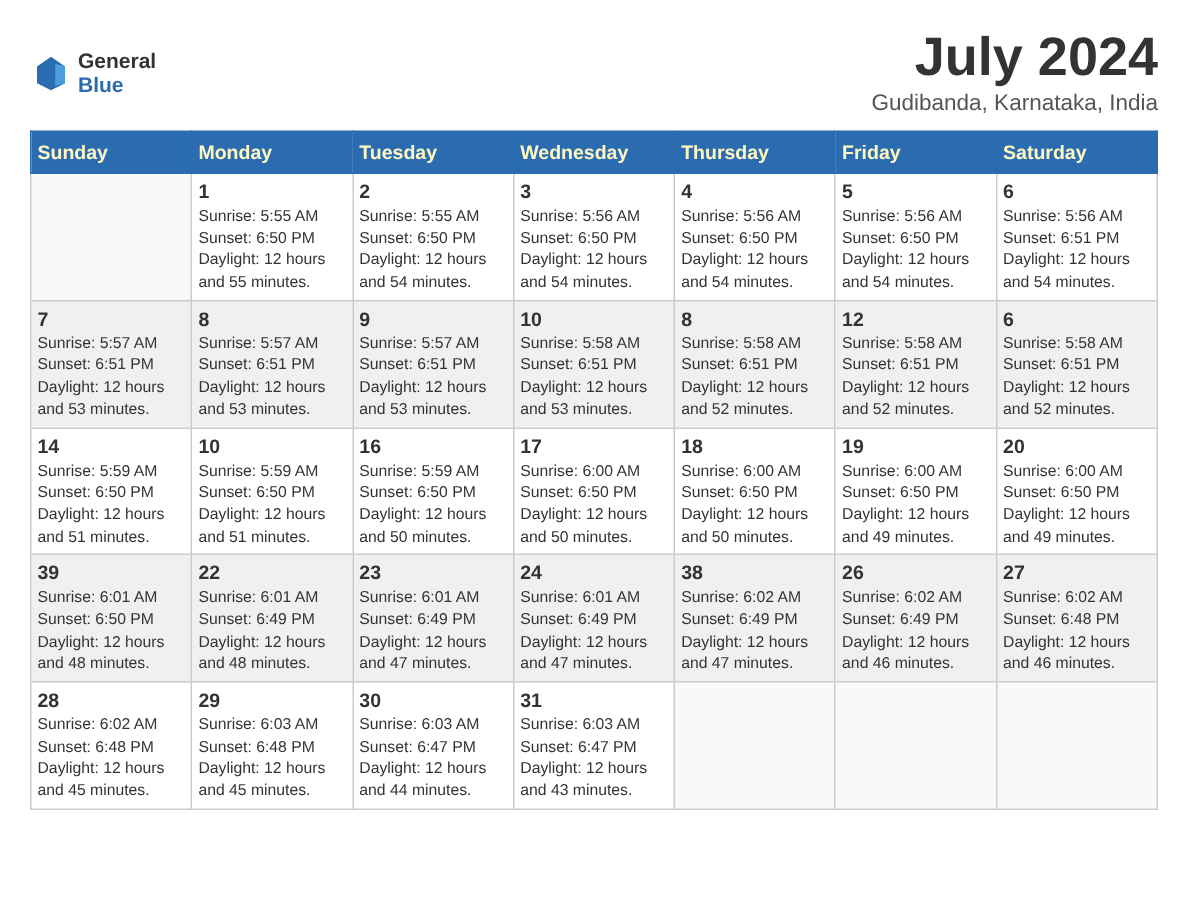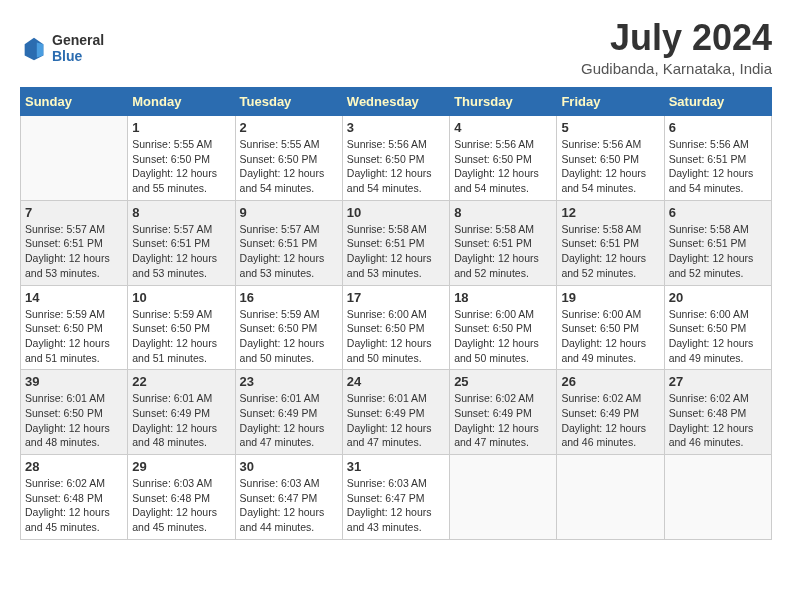--- a/index.html
+++ b/index.html
@@ -220,21 +220,21 @@
         </td>
         <td>
           <span class="day-num">23</span>
           <div class="day-info">Sunrise: 6:01 AM<br>Sunset: 6:49 PM<br>Daylight: 12 hours and 47 minutes.</div>
         </td>
         <td>
           <span class="day-num">24</span>
           <div class="day-info">Sunrise: 6:01 AM<br>Sunset: 6:49 PM<br>Daylight: 12 hours and 47 minutes.</div>
         </td>
         <td>
-          <span class="day-num">25</span>
+          <span class="day-num">38</span>
           <div class="day-info">Sunrise: 6:02 AM<br>Sunset: 6:49 PM<br>Daylight: 12 hours and 47 minutes.</div>
         </td>
         <td>
           <span class="day-num">26</span>
           <div class="day-info">Sunrise: 6:02 AM<br>Sunset: 6:49 PM<br>Daylight: 12 hours and 46 minutes.</div>
         </td>
         <td>
           <span class="day-num">27</span>
           <div class="day-info">Sunrise: 6:02 AM<br>Sunset: 6:48 PM<br>Daylight: 12 hours and 46 minutes.</div>
         </td>

